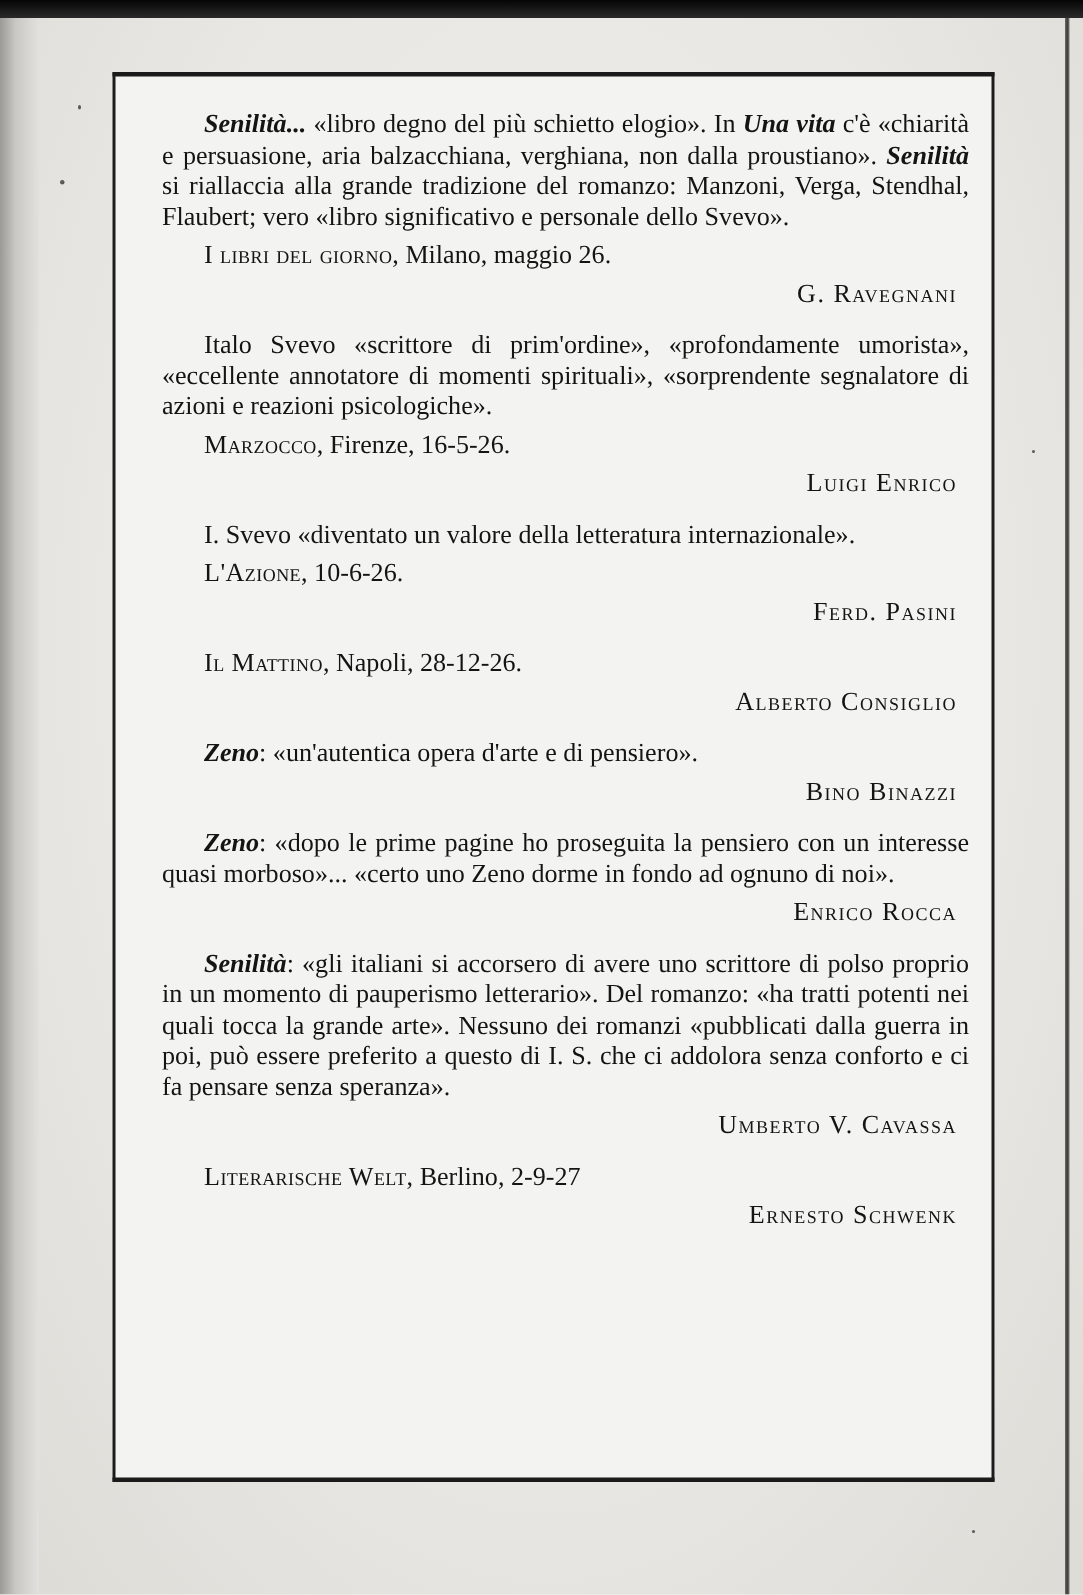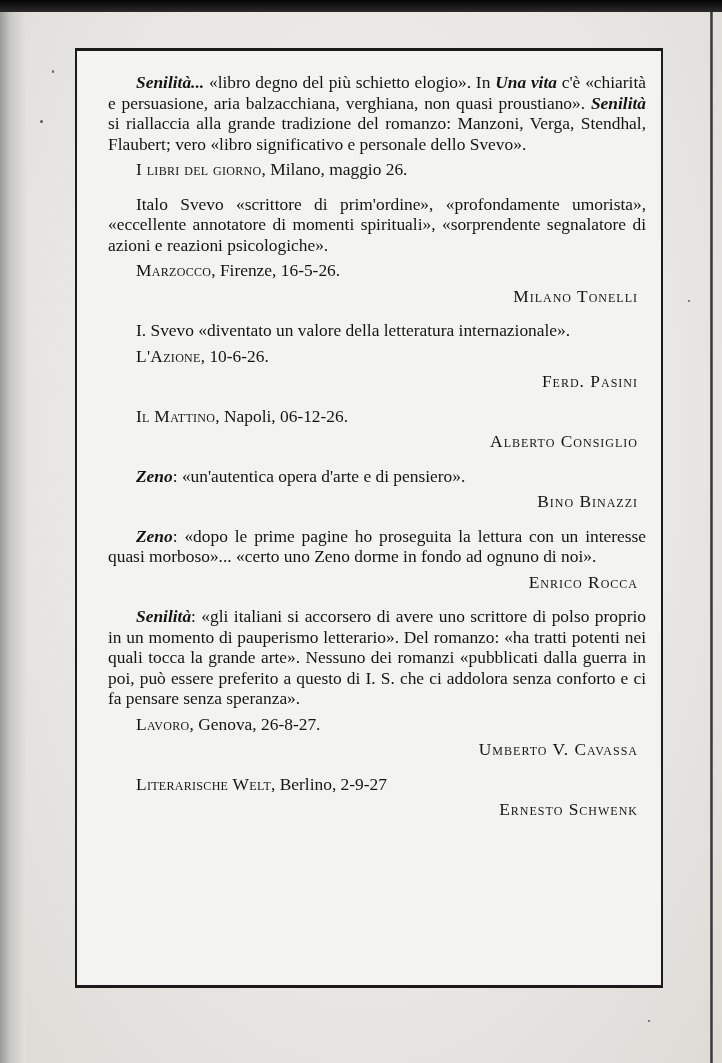--- a/index.html
+++ b/index.html
@@ -64,47 +64,47 @@
 <div class="fold-line"></div>
 <div class="frame"></div>
 
 <span class="speck" style="left:40px;top:120px;width:3px;height:3px"></span>
 <span class="speck" style="left:52px;top:70px;width:2px;height:3px"></span>
 <span class="speck" style="left:688px;top:300px;width:2px;height:2px"></span>
 <span class="speck" style="left:648px;top:1020px;width:2px;height:2px"></span>
 
 <div class="content" id="content">
     <div class="entry">
-      <p class="quote"><em>Senilità...</em><span> «libro degno del più schietto elogio». In </span><em>Una vita</em><span> c'è «chiarità e persuasione, aria balzacchiana, verghiana, non quasi proustiano». </span><em>Senilità</em><span> si riallaccia alla grande tradizione del romanzo: Manzoni, Verga, Stendhal, Flaubert; vero «libro significativo e personale dello Svevo».</span></p>
+      <p class="quote"><em>Senilità...</em><span> «libro degno del più schietto elogio». In </span><em>Una vita</em><span> c'è «chiarità e persuasione, aria balzacchiana, verghiana, non dalla proustiano». </span><em>Senilità</em><span> si riallaccia alla grande tradizione del romanzo: Manzoni, Verga, Stendhal, Flaubert; vero «libro significativo e personale dello Svevo».</span></p>
       <p class="source"><span class="sc">I libri del giorno</span><span>, Milano, maggio 26.</span></p>
+      <p class="author">G. Ravegnani</p>
     </div>
     <div class="entry">
       <p class="quote"><span>Italo Svevo «scrittore di prim'ordine», «profondamente umorista», «eccellente annotatore di momenti spirituali», «sorprendente segnalatore di azioni e reazioni psicologiche».</span></p>
       <p class="source"><span class="sc">Marzocco</span><span>, Firenze, 16-5-26.</span></p>
-      <p class="author">Milano Tonelli</p>
+      <p class="author">Luigi Enrico</p>
     </div>
     <div class="entry">
       <p class="quote"><span>I. Svevo «diventato un valore della letteratura internazionale».</span></p>
       <p class="source"><span class="sc">L'Azione</span><span>, 10-6-26.</span></p>
       <p class="author">Ferd. Pasini</p>
     </div>
     <div class="entry">
-      <p class="source"><span class="sc">Il Mattino</span><span>, Napoli, 06-12-26.</span></p>
+      <p class="source"><span class="sc">Il Mattino</span><span>, Napoli, 28-12-26.</span></p>
       <p class="author">Alberto Consiglio</p>
     </div>
     <div class="entry">
       <p class="quote"><em>Zeno</em><span>: «un'autentica opera d'arte e di pensiero».</span></p>
       <p class="author">Bino Binazzi</p>
     </div>
     <div class="entry">
-      <p class="quote"><em>Zeno</em><span>: «dopo le prime pagine ho proseguita la lettura con un interesse quasi morboso»... «certo uno Zeno dorme in fondo ad ognuno di noi».</span></p>
+      <p class="quote"><em>Zeno</em><span>: «dopo le prime pagine ho proseguita la pensiero con un interesse quasi morboso»... «certo uno Zeno dorme in fondo ad ognuno di noi».</span></p>
       <p class="author">Enrico Rocca</p>
     </div>
     <div class="entry">
       <p class="quote"><em>Senilità</em><span>: «gli italiani si accorsero di avere uno scrittore di polso proprio in un momento di pauperismo letterario». Del romanzo: «ha tratti potenti nei quali tocca la grande arte». Nessuno dei romanzi «pubblicati dalla guerra in poi, può essere preferito a questo di I. S. che ci addolora senza conforto e ci fa pensare senza speranza».</span></p>
-      <p class="source"><span class="sc">Lavoro</span><span>, Genova, 26-8-27.</span></p>
       <p class="author">Umberto V. Cavassa</p>
     </div>
     <div class="entry">
       <p class="source"><span class="sc">Literarische Welt</span><span>, Berlino, 2-9-27</span></p>
       <p class="author">Ernesto Schwenk</p>
     </div>
   </div>
 
 </body></html>

